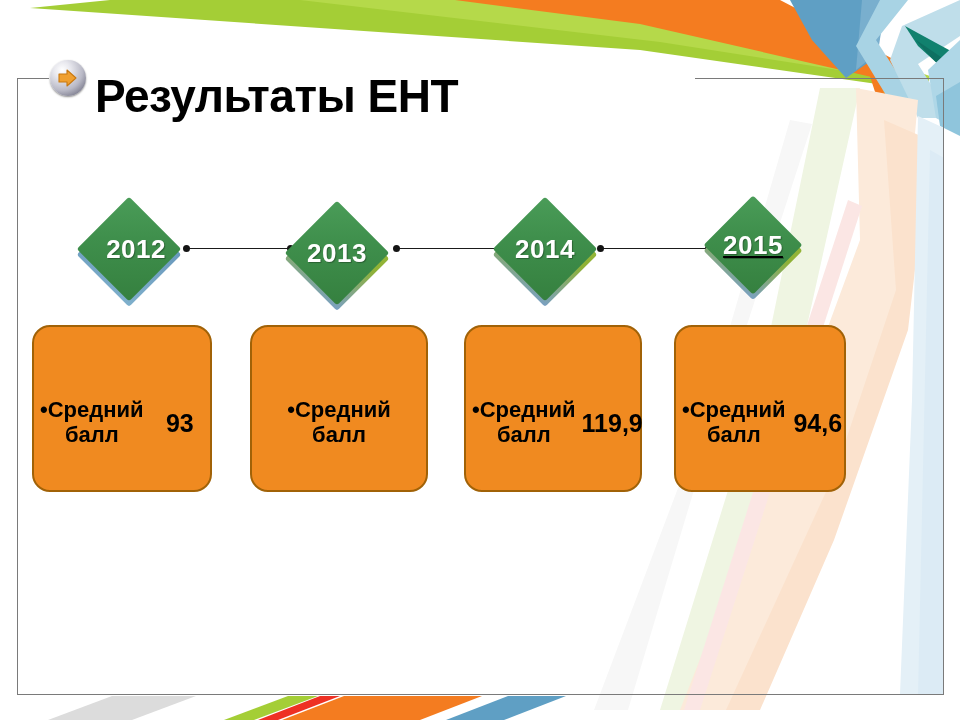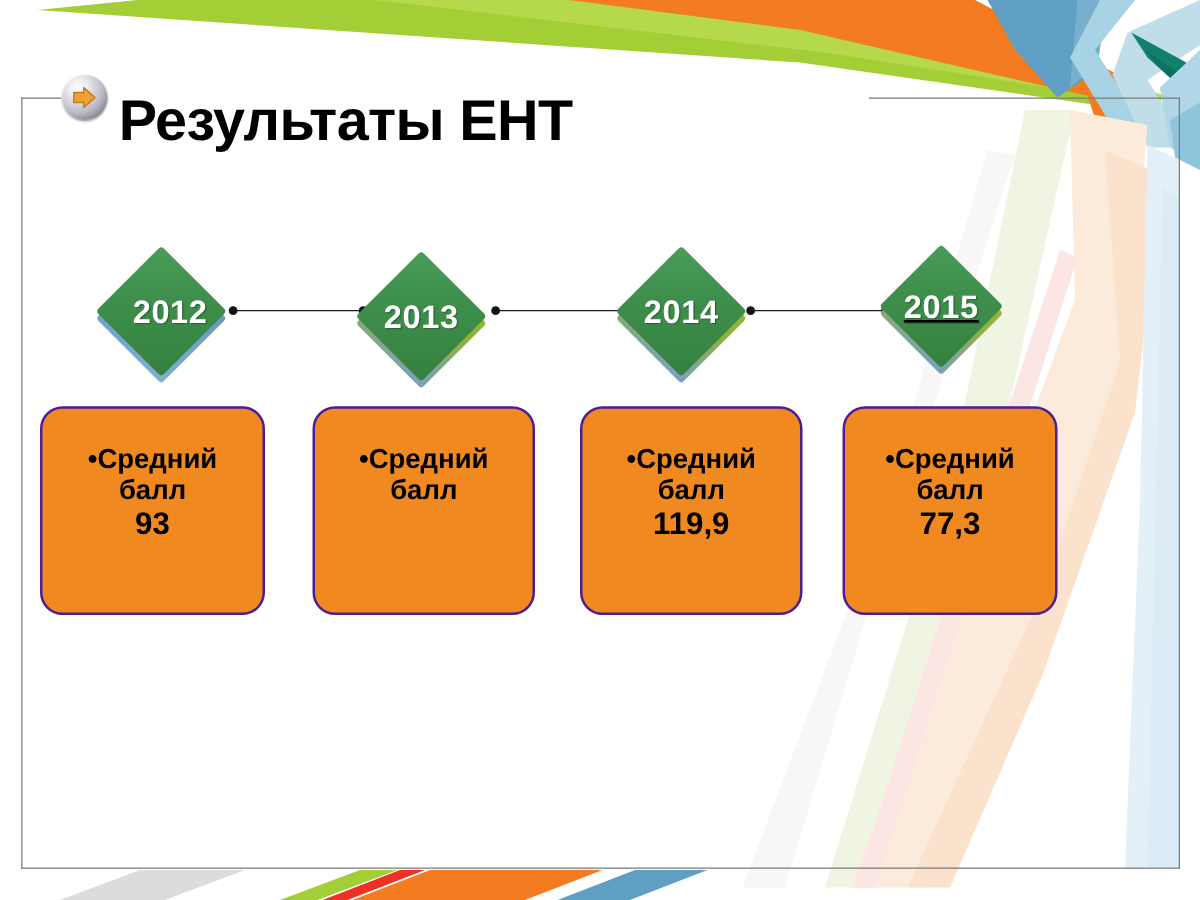--- a/index.html
+++ b/index.html
@@ -118,24 +118,24 @@
     font-weight: bold;
     letter-spacing: 0.5px;
     text-shadow: 1px 1px 1px rgba(0,0,0,0.30);
     line-height: 1;
   }
 
   
   .card {
     position: absolute;
     background: #F08A20;
-    border: 2px solid #4c1d95;
+    border: 2px solid #a16207;
     border-radius: 18px;
     display: flex;
-    flex-direction: column;
+    flex-direction: row;
     align-items: center;
     justify-content: flex-start;
     padding-top: 28px;
   }
   .card-text {
     color: #000000;
     font-size: 22px;
     font-weight: bold;
     line-height: 1.12;
     text-align: center;
@@ -271,16 +271,16 @@
 
   <div class="card" style="left:464px; top:325px; width:178px; height:167px;">
     <div class="card-text">•Средний
 балл</div>
     <div class="card-value">119,9</div>
   </div>
 
   <div class="card" style="left:674px; top:325px; width:172px; height:167px;">
     <div class="card-text">•Средний
 балл</div>
-    <div class="card-value">77,3</div>
+    <div class="card-value">94,6</div>
   </div>
 
 </div>
 
 </body></html>

